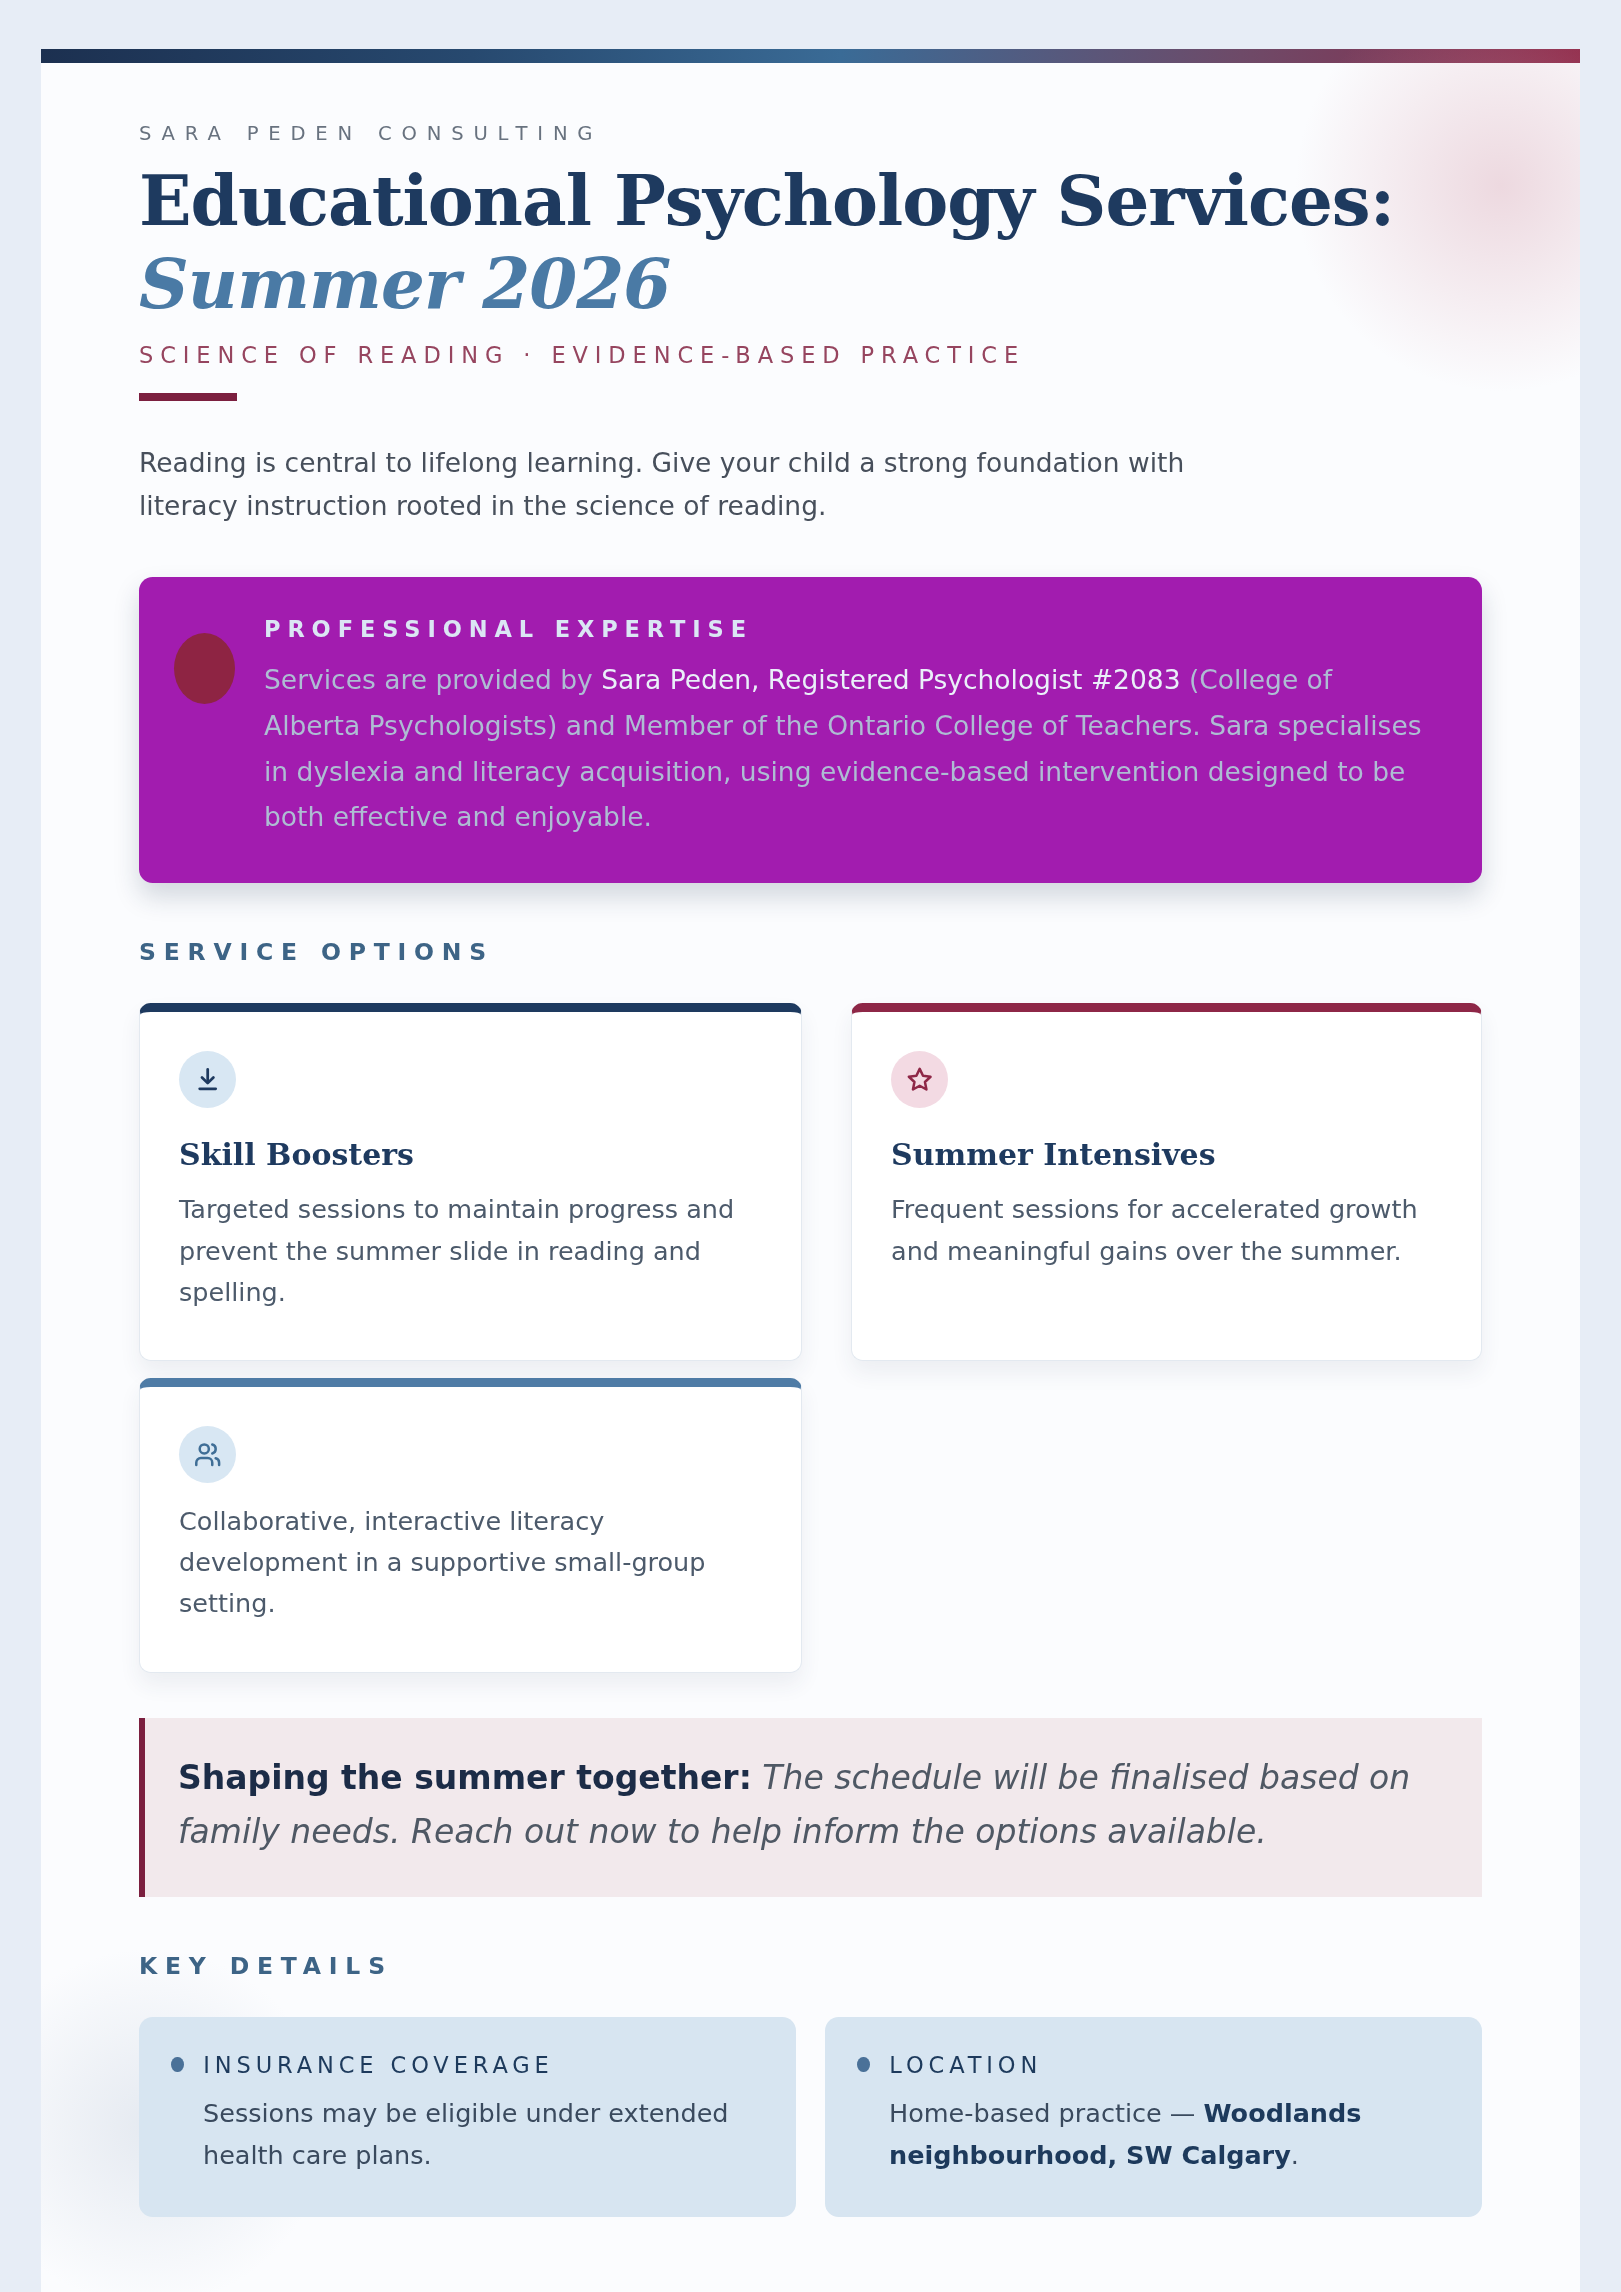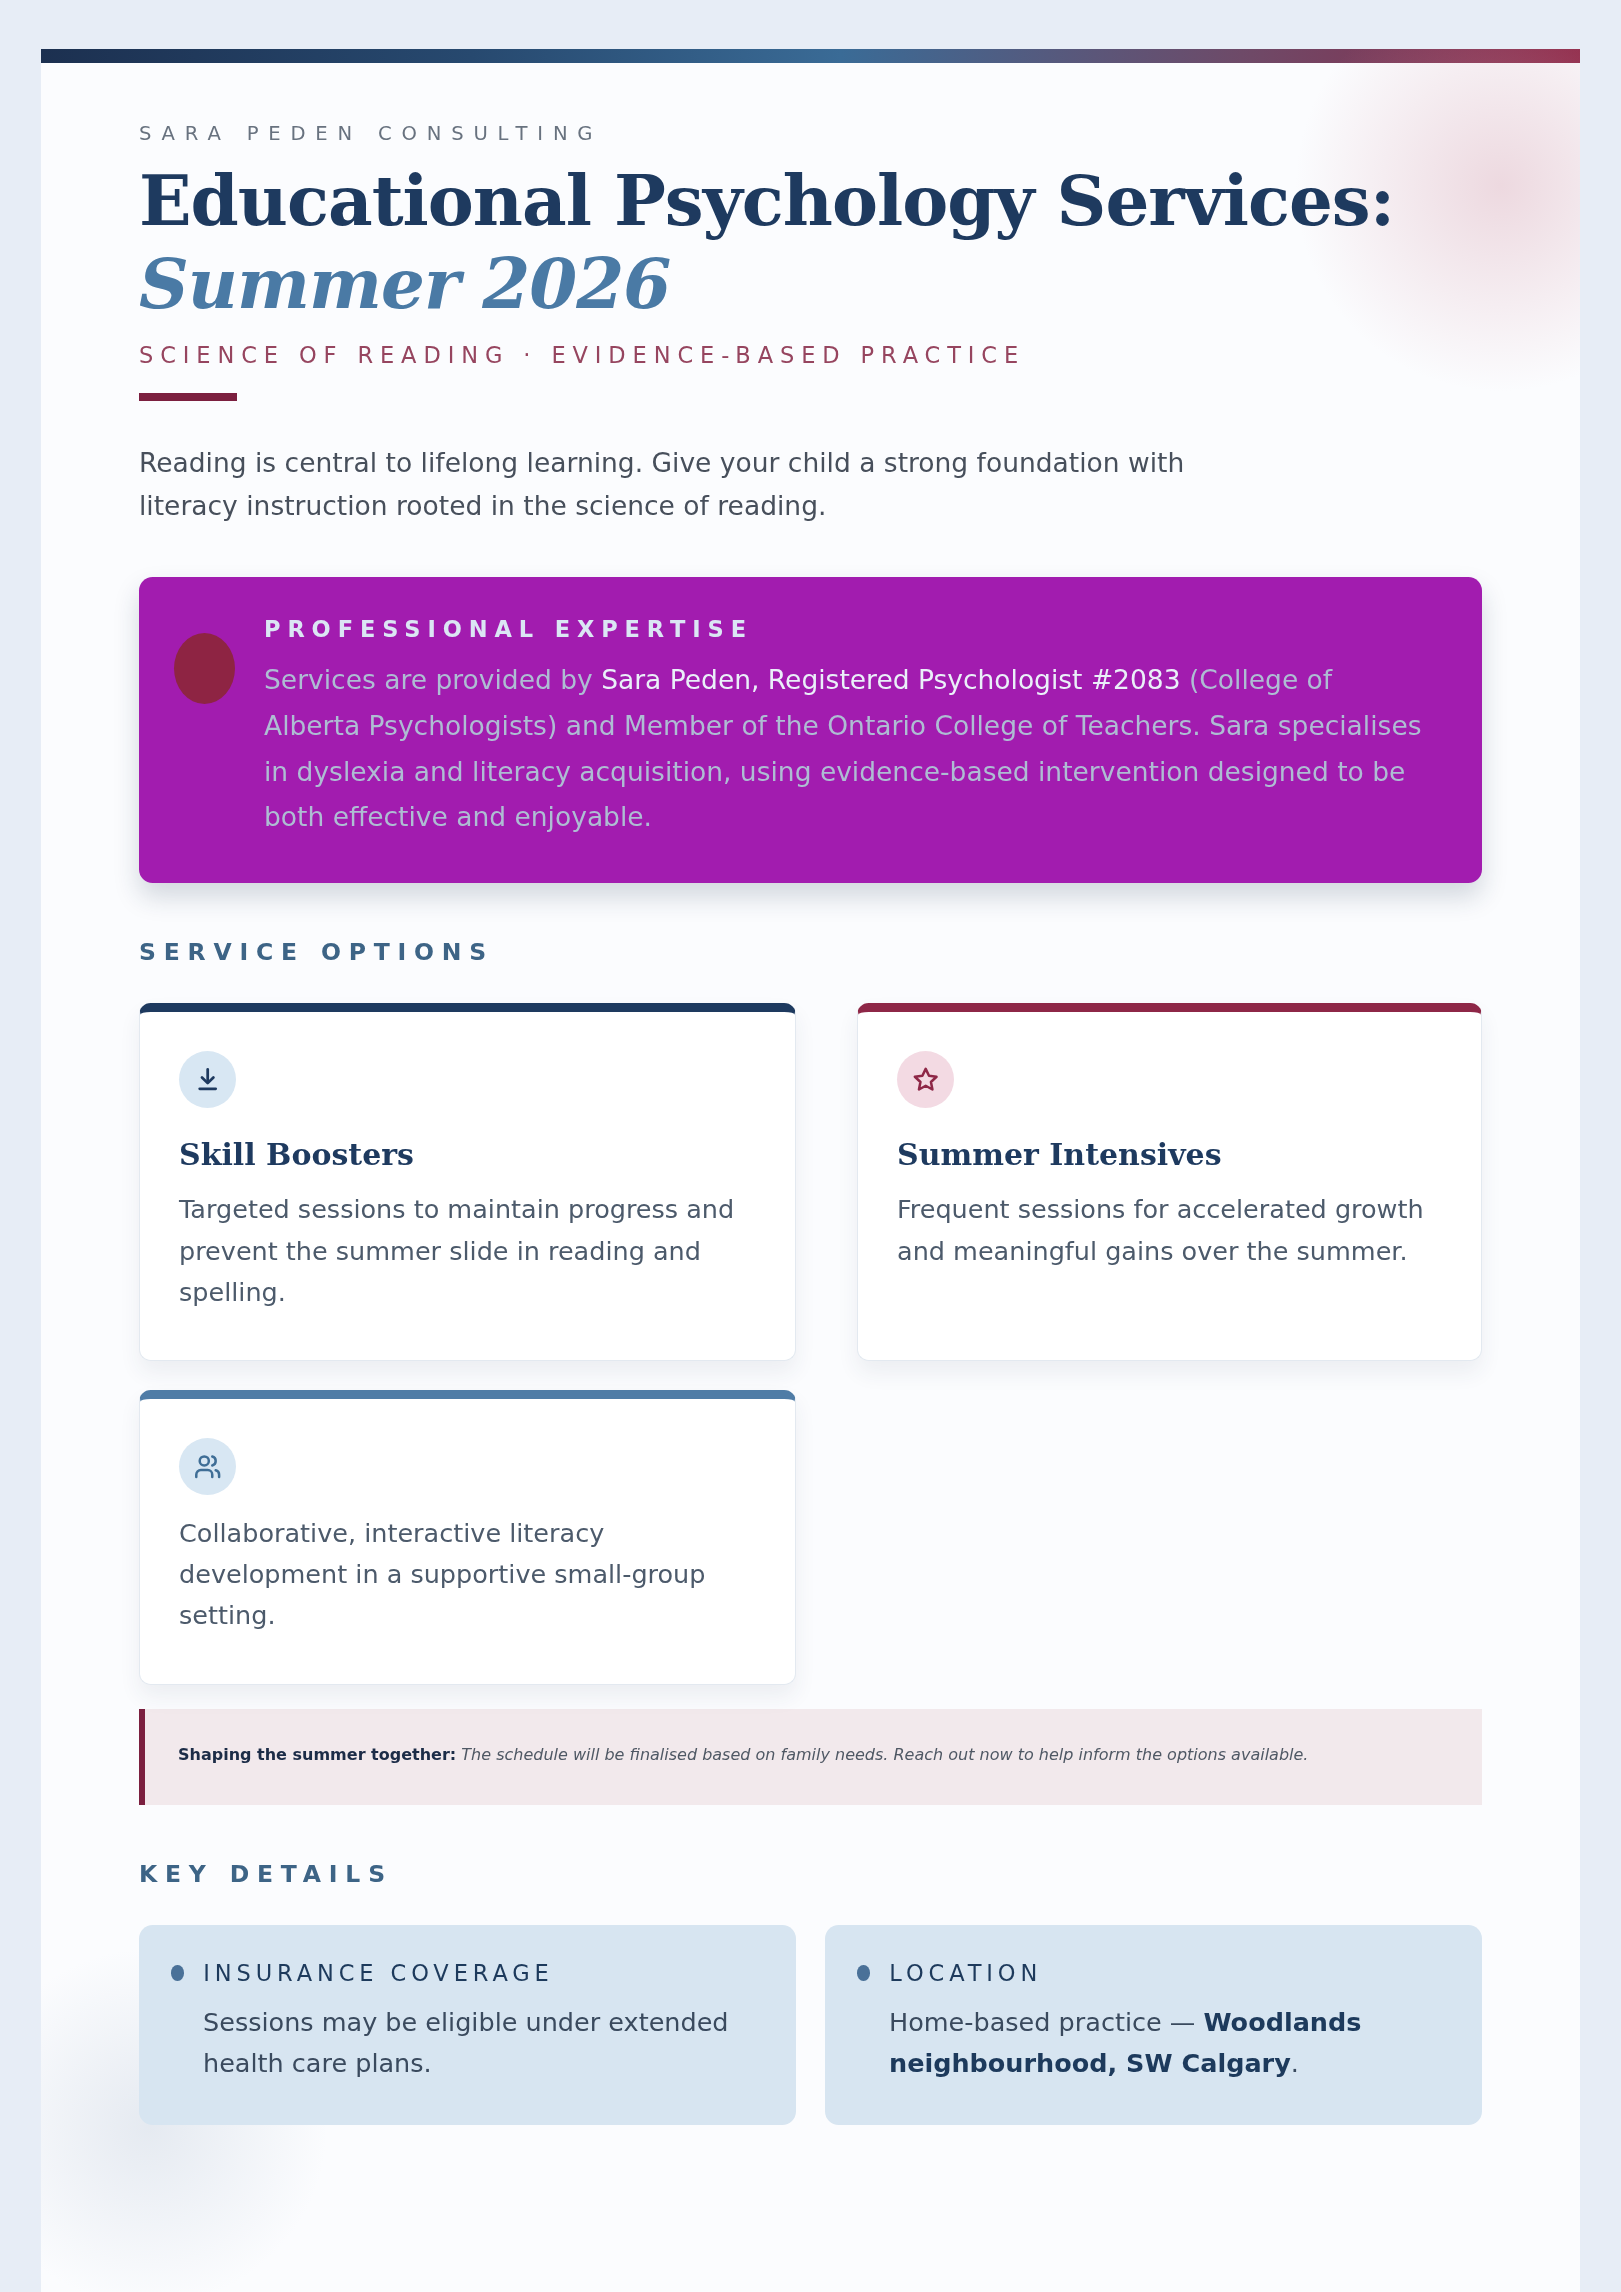--- a/index.html
+++ b/index.html
@@ -65,21 +65,21 @@
   }
   .expertise-body strong { color: #eaf0f9; font-weight: 400; }
 
   .section-label {
     margin-top: 55px; font-size: 23.5px; font-weight: 700;
     letter-spacing: 7.8px; color: #3d6486;
   }
 
   .cards-grid {
     margin-top: 37px; display: grid;
-    grid-template-columns: 1fr 1fr; gap: 29px;
+    grid-template-columns: 1fr 1fr; gap: 17px;
   }
   .svc-card {
     background: #ffffff; border: 1px solid #e3e9f0; border-radius: 11.8px;
     border-top-width: 9.8px; border-top-style: solid;
     padding: 39px 39px 47px 39px;
     box-shadow: 0 11.8px 21.6px rgba(40,60,90,0.07);
   }
   .accent-navy  { border-top-color: #1e3a5f; }
   .accent-maroon{ border-top-color: #8e2747; margin-left: 32px; }
   .accent-steel { border-top-color: #4f7ca6; }
@@ -91,22 +91,22 @@
   .icon-steel{ background: #d8e7f3; color: #3f6e96; }
   .icon-pink { background: #f3dae3; color: #8e2747; }
   .icon-circle svg { width: 27.4px; height: 27.4px; }
   .svc-title {
     margin-top: 29px; font-family: "DejaVu Serif", "Liberation Serif", serif;
     font-size: 30px; font-weight: 700; color: #1e3a5f;
   }
   .svc-body { margin-top: 17.6px; font-size: 25.5px; line-height: 1.62; color: #4c5a6b; }
 
   .callout {
-    margin-top: 24px; background: #f2e9ec; border-left: 6.9px solid #7b1f3f;
-    padding: 33px 43px 37px 33px; font-size: 16px; line-height: 1.65;
+    margin-top: 45px; background: #f2e9ec; border-left: 6.9px solid #7b1f3f;
+    padding: 33px 43px 37px 33px; font-size: 33px; line-height: 1.65;
   }
   .callout .callout-bold { font-weight: 700; color: #1c2c47; }
   .callout .callout-italic { font-style: italic; color: #4f5864; }
 
   .details-grid {
     margin-top: 37px; display: grid;
     grid-template-columns: 1fr 1fr; gap: 29px;
   }
   .detail-box {
     background: #d7e5f1; border-radius: 13.7px; padding: 35px 39px 41px 32px;

